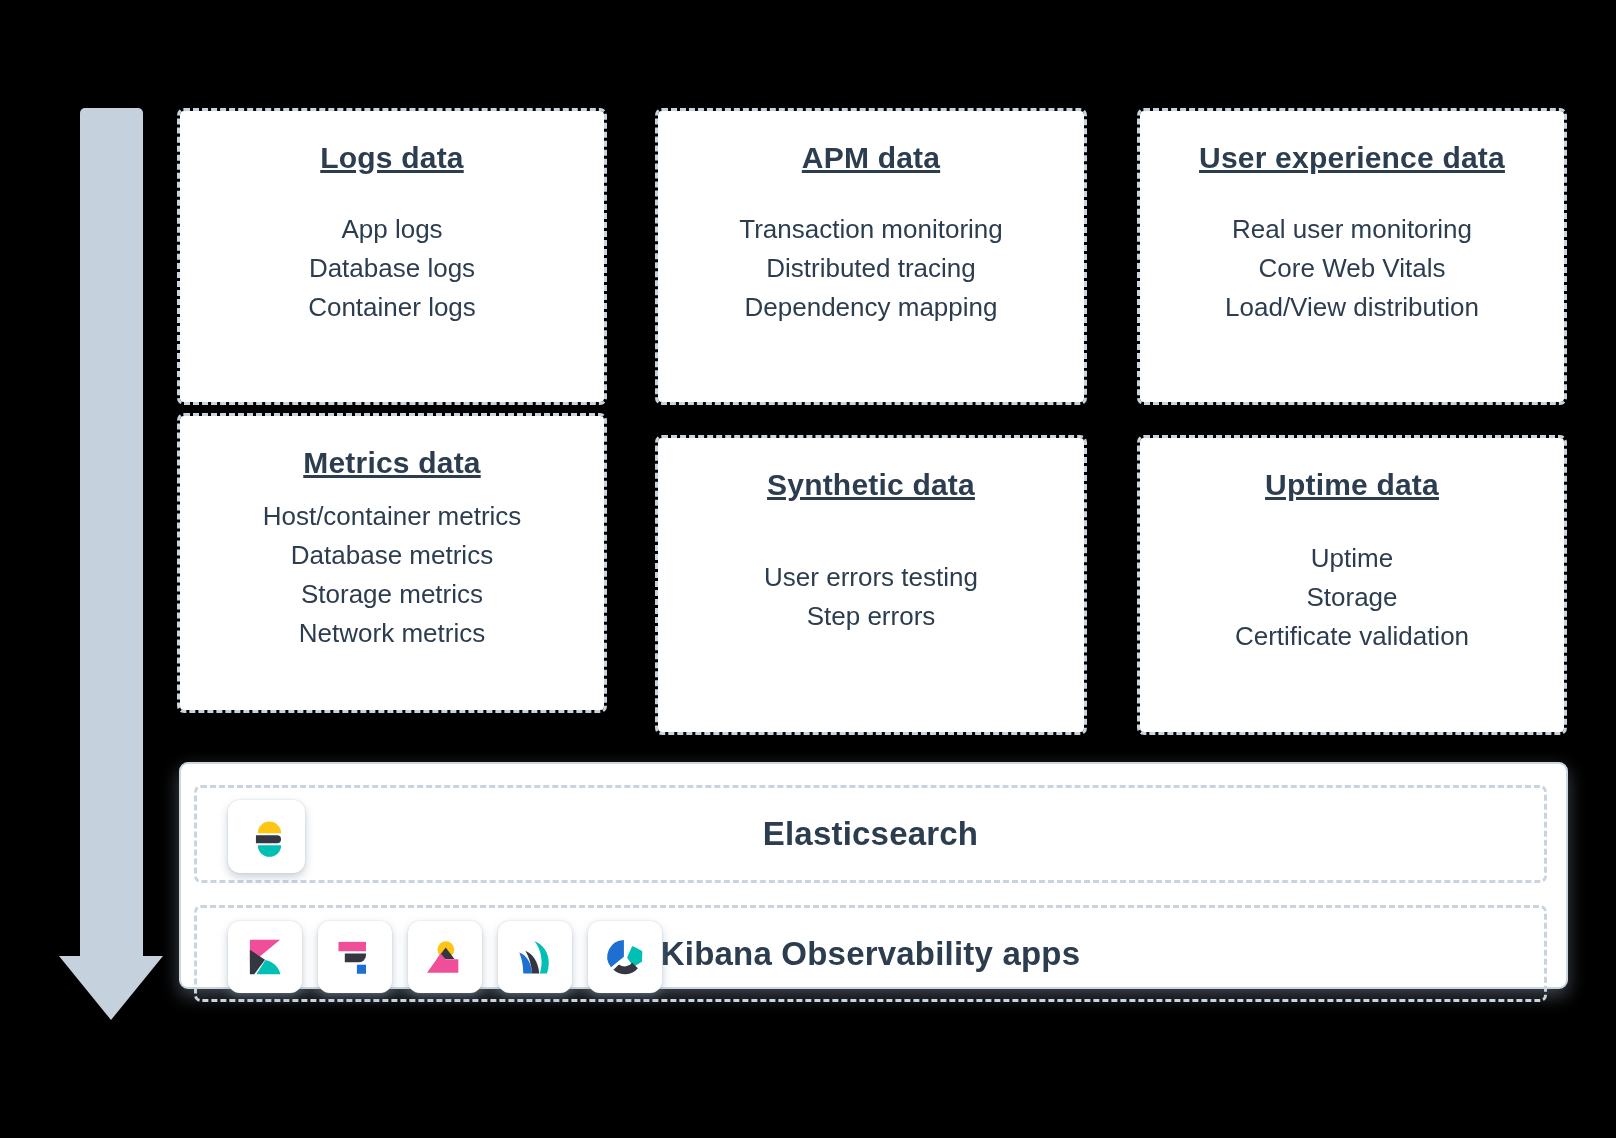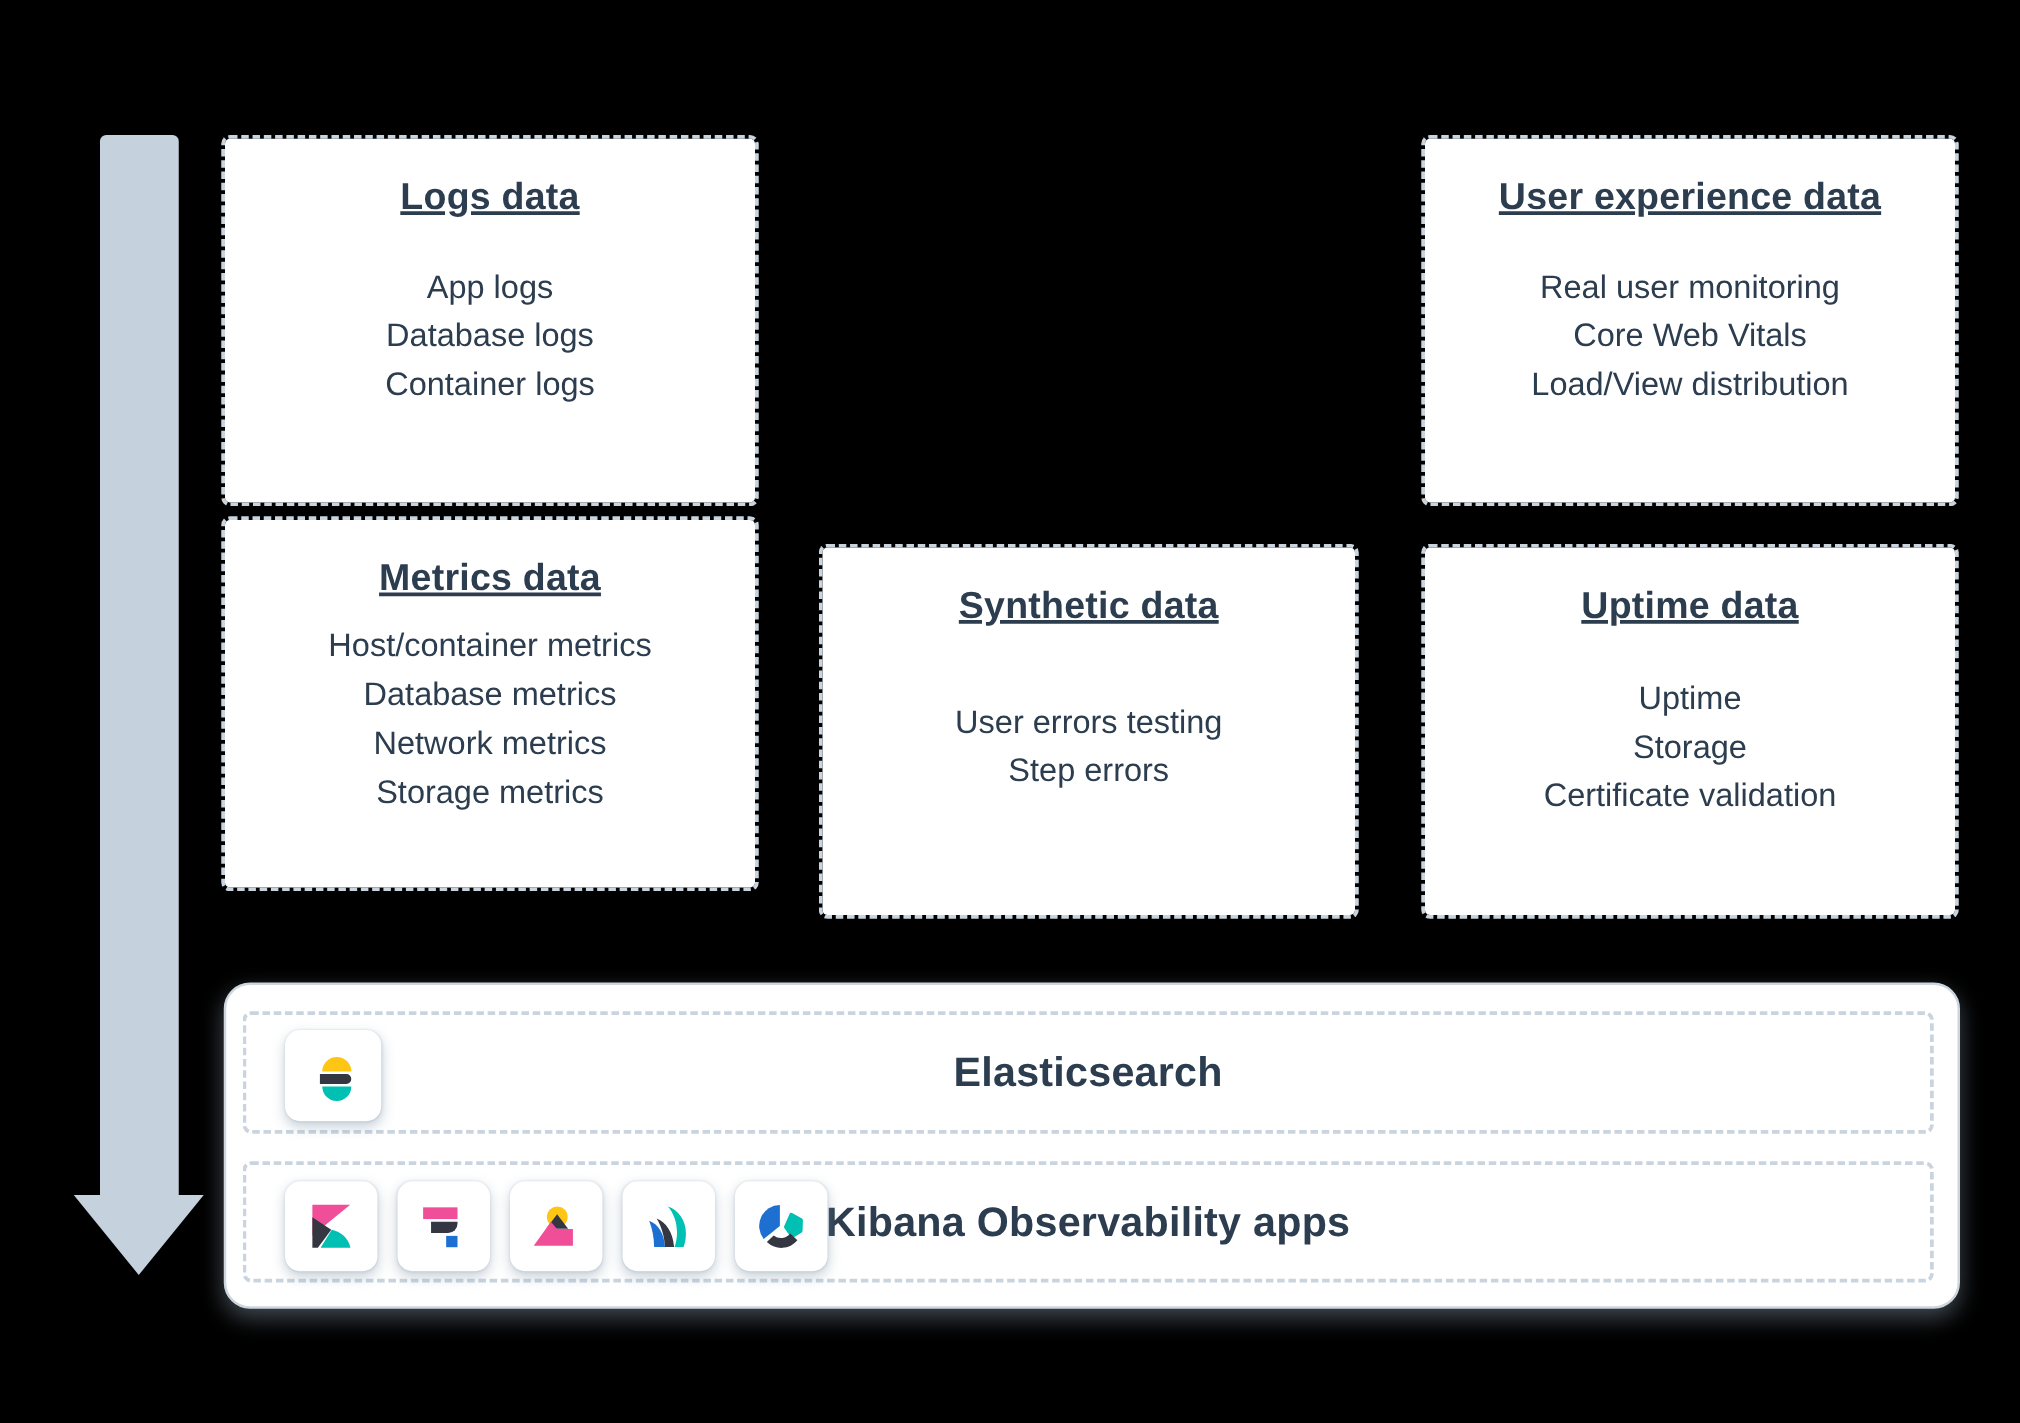--- a/index.html
+++ b/index.html
@@ -26,22 +26,22 @@
   .card-title {
     margin-top:6px; text-align:center; font-size:30px; font-weight:700;
     color:#2c3d4f; letter-spacing:0.2px;text-decoration:underline;
   }
   .card-items {
     flex:1; display:flex; flex-direction:column; justify-content:center;
     text-align:center; font-size:26px; line-height:39px; color:#2c3d4f;
   }
   
   .stack {
-    position:absolute; left:179px; top:786px; width:1389px; height:261px;
-    background:#fff; border:2px solid #cdd6df; border-radius:21px;
+    position:absolute; left:179px; top:762px; width:1389px; height:227px;
+    background:#fff; border:2px solid #cdd6df; border-radius:9px;
     box-sizing:border-box; box-shadow:0 7px 18px rgba(141,160,177,0.45);
   }
   .stack-row {
     position:absolute; border:3px dashed #c9d4de; border-radius:7px;
     box-sizing:border-box; display:flex; align-items:center; justify-content:center;
   }
   .stack-row.row-es { left:13px; top:21px;  width:1353px; height:98px; }
   .stack-row.row-kb { left:13px; top:141px; width:1353px; height:97px; }
   .stack-label { font-size:33px; font-weight:600; color:#2c3d4f; letter-spacing:0.2px; }
   .tile {
@@ -63,37 +63,45 @@
 
   <div class="card" style="left:177px;top:108px;width:430px;height:297px">
     <div class="card-title">Logs data</div>
     <div class="card-items">
       <div>App logs</div>
       <div>Database logs</div>
       <div>Container logs</div>
     </div>
   </div>
 
+  <div class="card" style="left:655px;top:108px;width:432px;height:297px">
+    <div class="card-title">APM data</div>
+    <div class="card-items">
+      <div>Transaction monitoring</div>
+      <div>Distributed tracing</div>
+      <div>Dependency mapping</div>
+    </div>
+  </div>
 
   <div class="card" style="left:1137px;top:108px;width:430px;height:297px">
     <div class="card-title">User experience data</div>
     <div class="card-items">
       <div>Real user monitoring</div>
       <div>Core Web Vitals</div>
       <div>Load/View distribution</div>
     </div>
   </div>
 
   <div class="card" style="left:177px;top:413px;width:430px;height:300px">
     <div class="card-title">Metrics data</div>
     <div class="card-items">
       <div>Host/container metrics</div>
       <div>Database metrics</div>
+      <div>Storage metrics</div>
       <div>Network metrics</div>
-      <div>Storage metrics</div>
     </div>
   </div>
 
   <div class="card" style="left:655px;top:435px;width:432px;height:300px">
     <div class="card-title">Synthetic data</div>
     <div class="card-items">
       <div>User errors testing</div>
       <div>Step errors</div>
     </div>
   </div>

